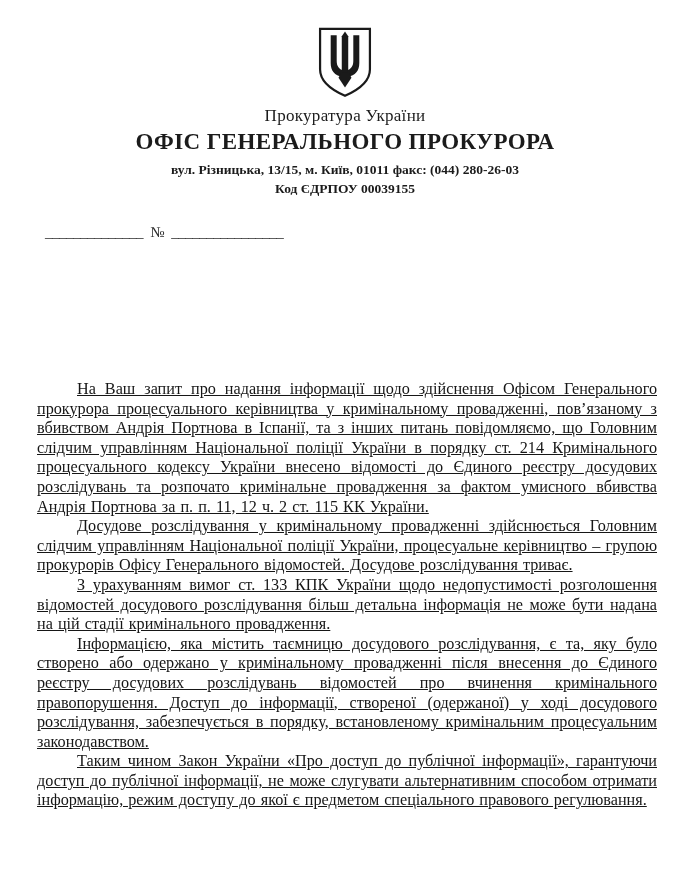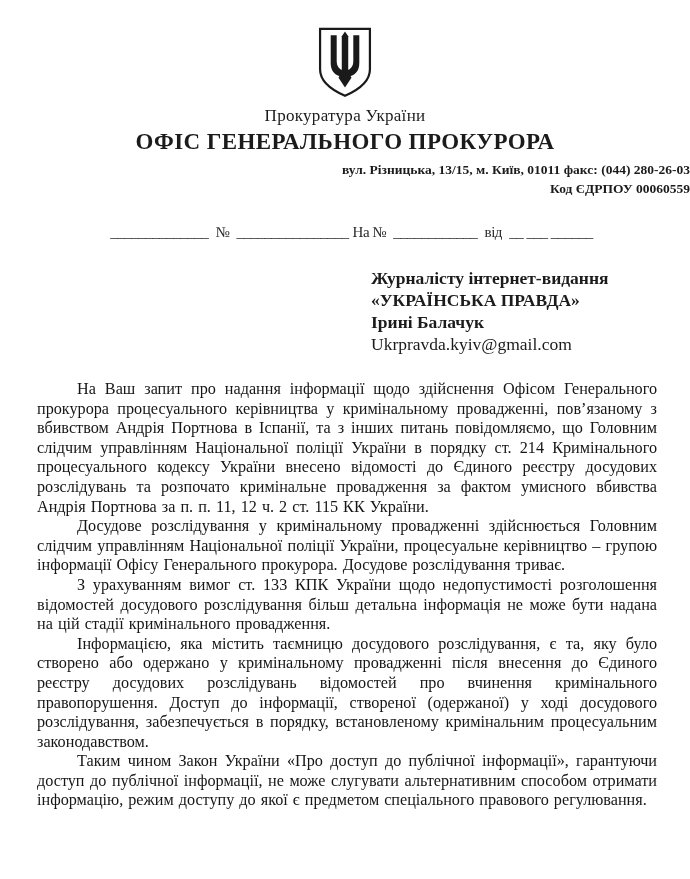--- a/index.html
+++ b/index.html
@@ -27,29 +27,29 @@
     margin-top: 4px;
     letter-spacing: 0.3px;
   }
   .org-name {
     font-size: 23px;
     margin-top: 3px;
     letter-spacing: 0.4px;
     white-space: nowrap;
     font-weight: bold;
   }
-  .hline { font-size: 13.5px; font-weight: bold; margin-top: 3px; text-align: right; }
+  .hline { font-size: 13.5px; font-weight: bold; margin-top: 3px; }
   .hline.first { margin-top: 7px; }
   .ref-row {
     position: absolute;
     top: 224px;
     left: 45px;
     right: 28px;
     display: flex;
-    justify-content: center;
+    justify-content: space-between;
     font-size: 15px;
     color: #2a2a2a;
     letter-spacing: -0.5px;
   }
   .ref-left span, .ref-right span { margin-right: 4px; }
   .recipient {
     position: absolute;
     top: 267px;
     left: 371px;
     font-size: 17.5px;
@@ -63,20 +63,21 @@
     width: 620px;
     font-size: 16.2px;
     line-height: 19.6px;
     text-align: justify;
     color: #161616;
   }
   .letter-body p {
     margin: 0;
     text-indent: 40px;
     word-spacing: 1px;
+    text-decoration: underline;
   }
 </style>
 </head>
 <body>
 
 <div class="page">
 
   <div class="letterhead">
     <span class="emblem">
       <svg viewBox="0 0 60 78" xmlns="http://www.w3.org/2000/svg">
@@ -85,45 +86,33 @@
           <path d="M30 6 L33.5 11 V52 H26.5 V11 Z"></path>
           <path d="M14.5 10 H21 V38 C21 44 24 47 27.5 48 V55 C18.5 54 14.5 48 14.5 40 Z"></path>
           <path d="M45.5 10 H39 V38 C39 44 36 47 32.5 48 V55 C41.5 54 45.5 48 45.5 40 Z"></path>
           <path d="M26 50 H34 L37 56 L30 66.5 L23 56 Z"></path>
         </g>
       </svg>
     </span>
     <div class="org-parent">Прокуратура України</div>
     <div class="org-name">ОФІС ГЕНЕРАЛЬНОГО ПРОКУРОРА</div>
     <div class="hline first">вул. Різницька, 13/15, м. Київ, 01011 факс: (044) 280-26-03</div>
-    <div class="hline">Код ЄДРПОУ 00060559</div>
+    <div class="hline">Код ЄДРПОУ 00039155</div>
   </div>
 
   <div class="ref-row">
     <div class="ref-left">
       <span>______________</span>
       <span>№</span>
       <span>________________</span>
     </div>
-    <div class="ref-right">
-      <span>На №</span>
-      <span>____________</span>
-      <span>від</span>
-      <span>__ ___ ______</span>
-    </div>
   </div>
 
-  <div class="recipient">
-    <div class="b">Журналісту інтернет-видання</div>
-    <div class="b">«УКРАЇНСЬКА ПРАВДА»</div>
-    <div class="b">Ірині Балачук</div>
-    <div>Ukrpravda.kyiv@gmail.com</div>
-  </div>
 
   <div class="letter-body">
     <p>На Ваш запит про надання інформації щодо здійснення Офісом Генерального прокурора процесуального керівництва у кримінальному провадженні, пов’язаному з вбивством Андрія Портнова в Іспанії, та з інших питань повідомляємо, що Головним слідчим управлінням Національної поліції України в порядку ст. 214 Кримінального процесуального кодексу України внесено відомості до Єдиного реєстру досудових розслідувань та розпочато кримінальне провадження за фактом умисного вбивства Андрія Портнова за п. п. 11, 12 ч. 2 ст. 115 КК України.</p>
-    <p>Досудове розслідування у кримінальному провадженні здійснюється Головним слідчим управлінням Національної поліції України, процесуальне керівництво – групою інформації Офісу Генерального прокурора. Досудове розслідування триває.</p>
+    <p>Досудове розслідування у кримінальному провадженні здійснюється Головним слідчим управлінням Національної поліції України, процесуальне керівництво – групою прокурорів Офісу Генерального відомостей. Досудове розслідування триває.</p>
     <p>З урахуванням вимог ст. 133 КПК України щодо недопустимості розголошення відомостей досудового розслідування більш детальна інформація не може бути надана на цій стадії кримінального провадження.</p>
     <p>Інформацією, яка містить таємницю досудового розслідування, є та, яку було створено або одержано у кримінальному провадженні після внесення до Єдиного реєстру досудових розслідувань відомостей про вчинення кримінального правопорушення. Доступ до інформації, створеної (одержаної) у ході досудового розслідування, забезпечується в порядку, встановленому кримінальним процесуальним законодавством.</p>
     <p>Таким чином Закон України «Про доступ до публічної інформації», гарантуючи доступ до публічної інформації, не може слугувати альтернативним способом отримати інформацію, режим доступу до якої є предметом спеціального правового регулювання.</p>
   </div>
 
 </div>
 
 </body></html>

